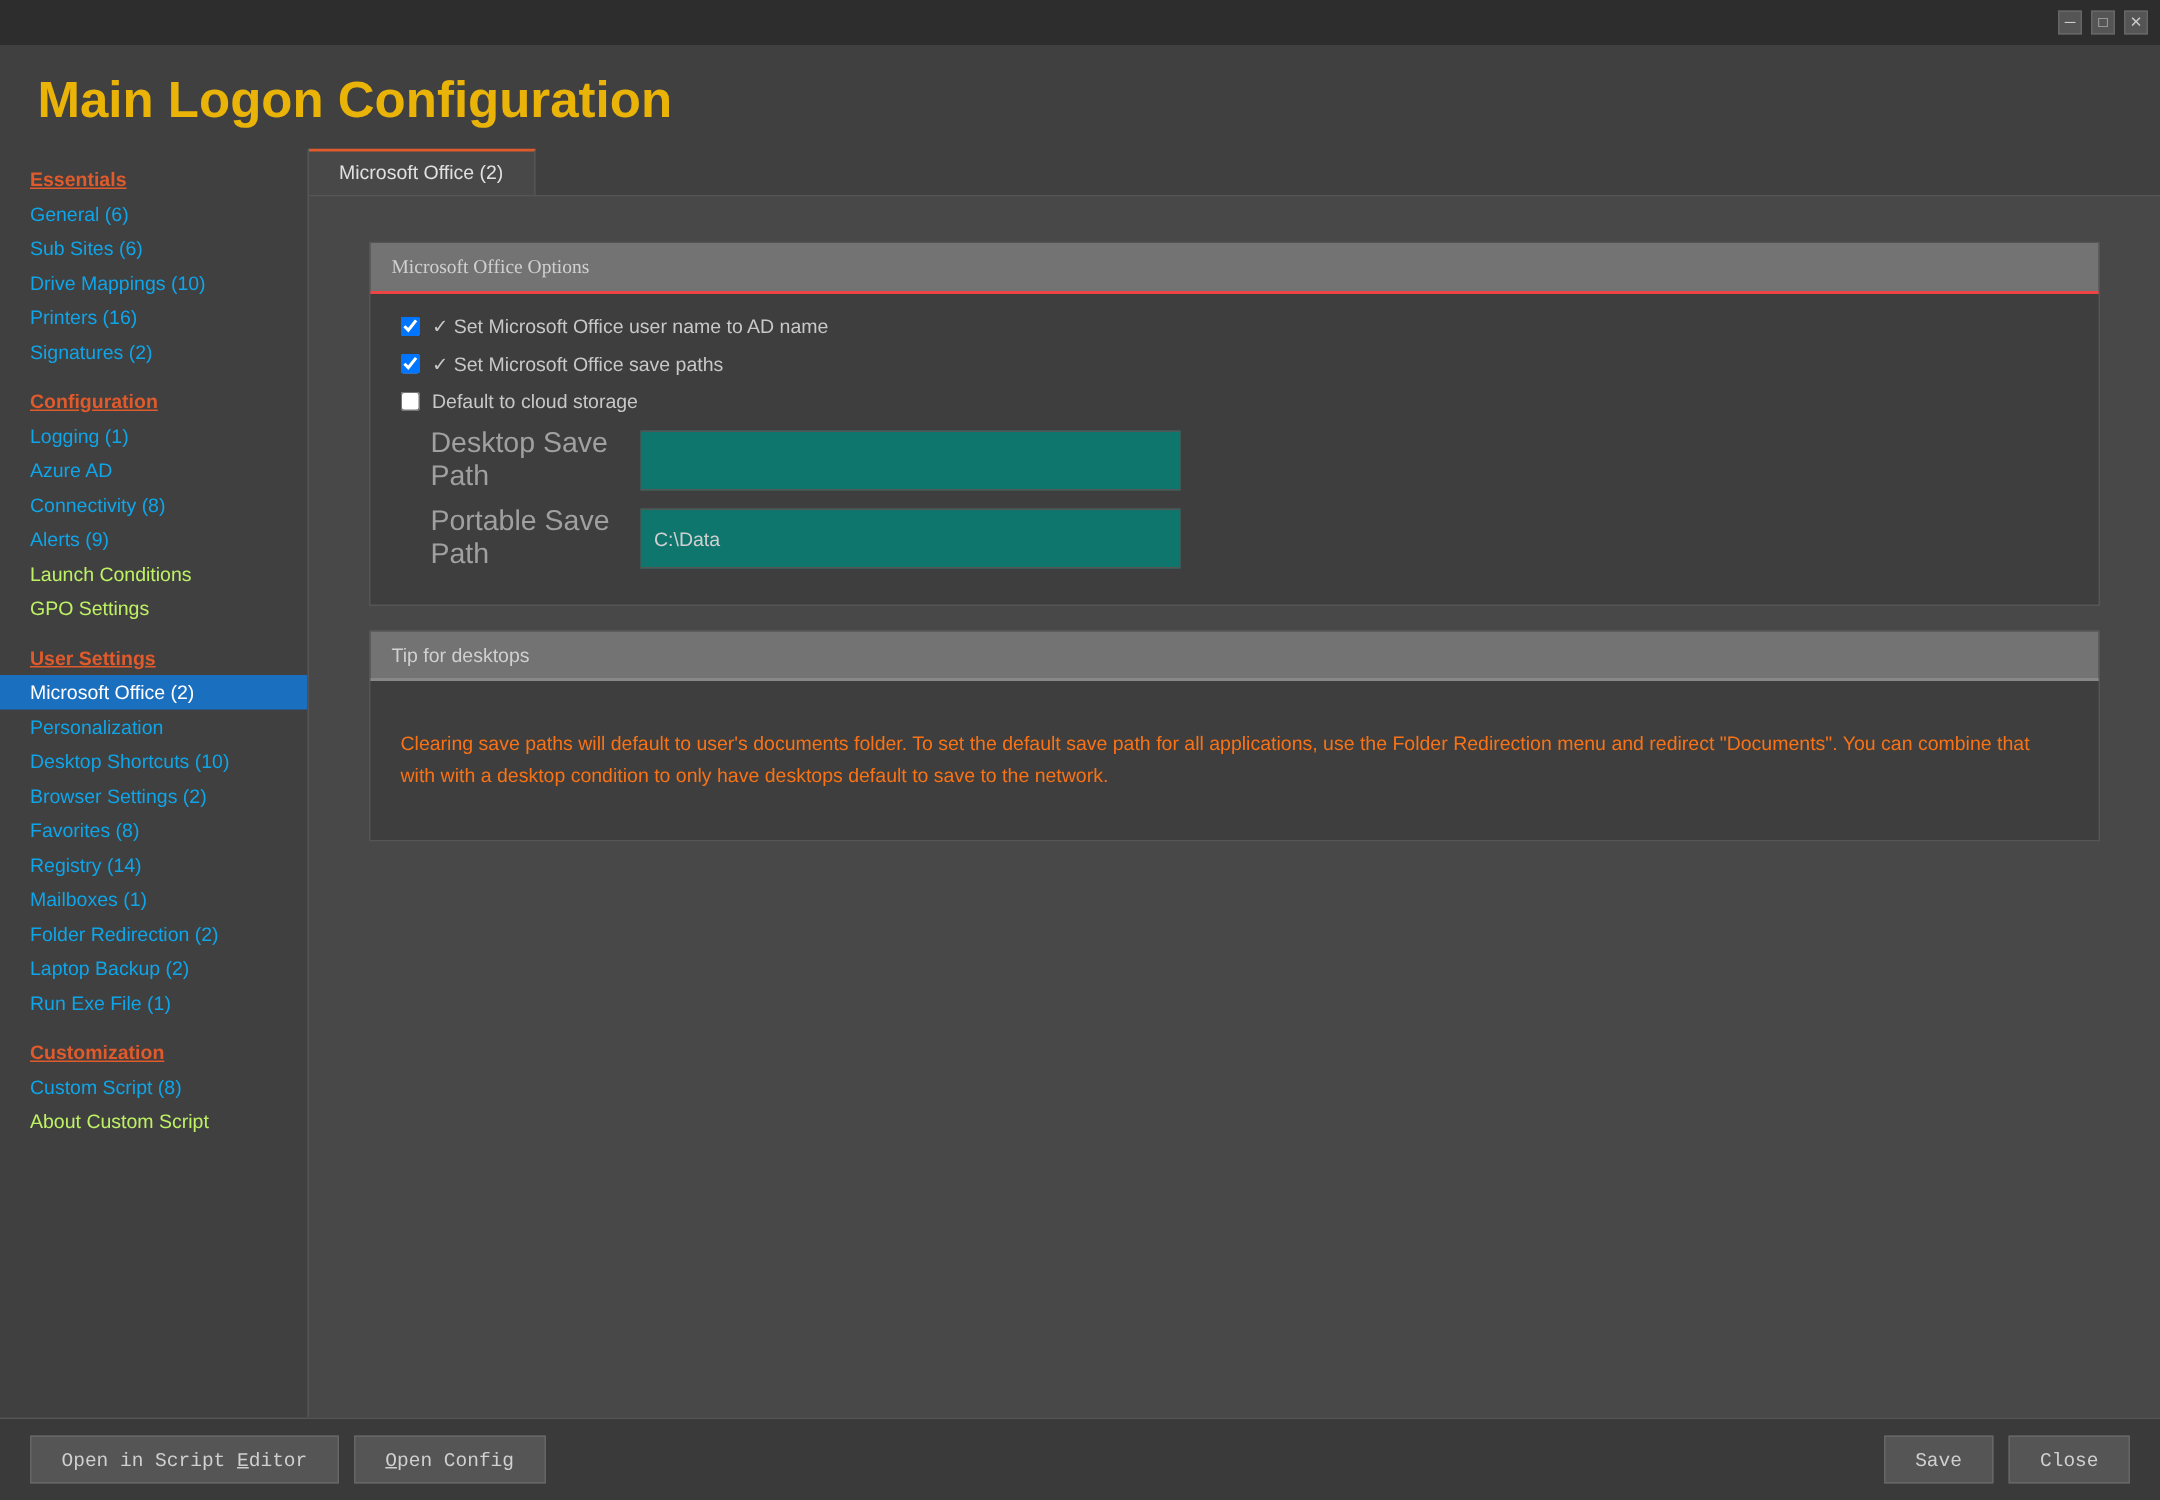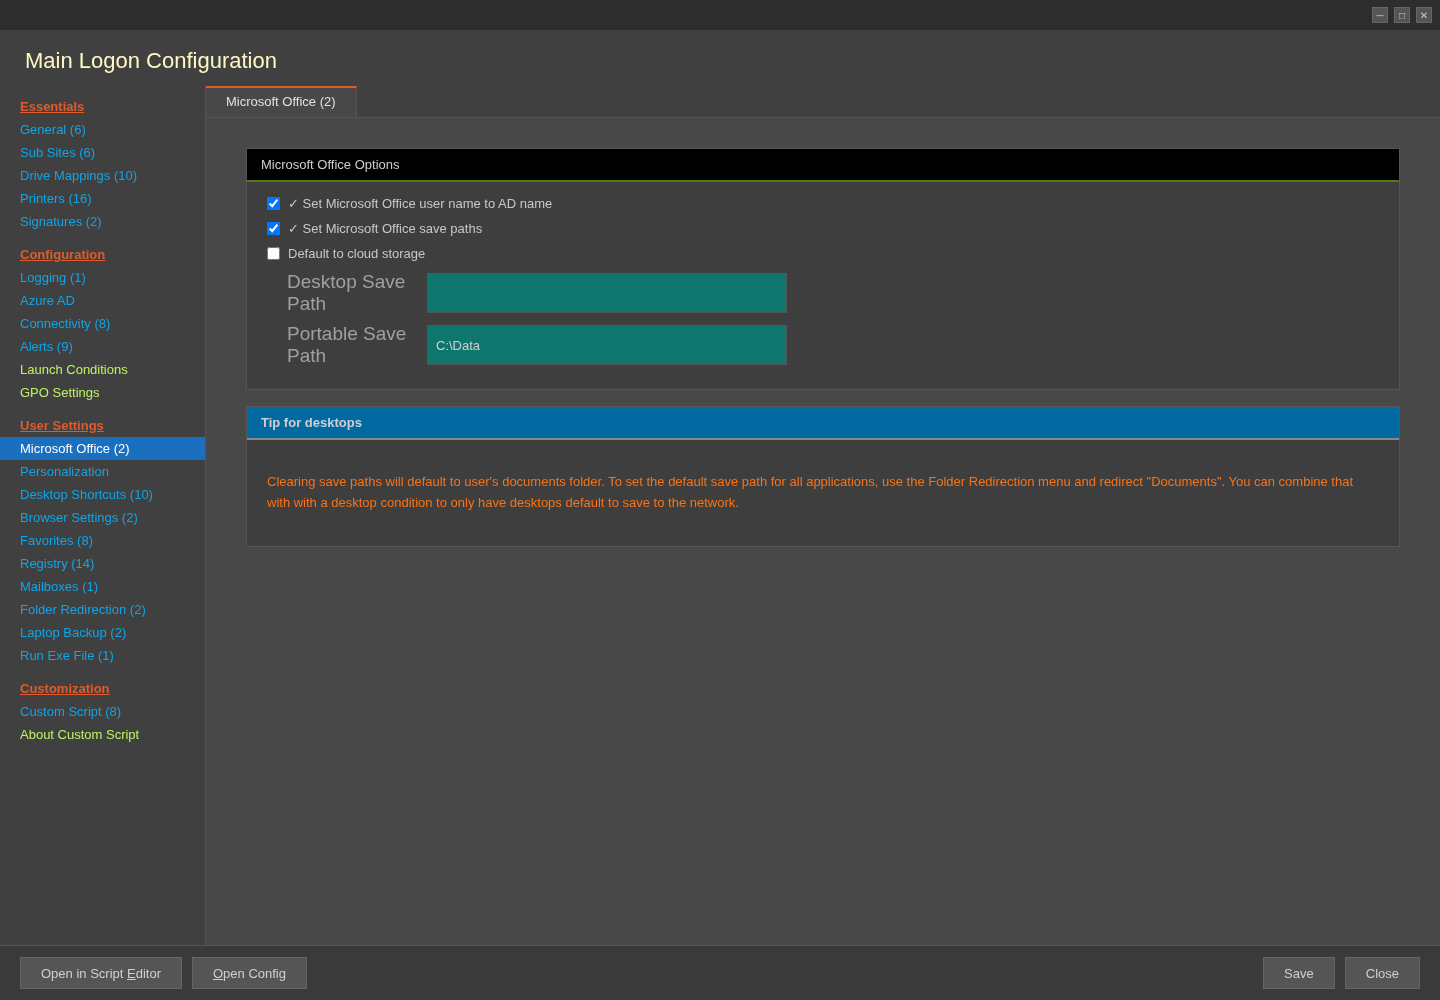--- a/index.html
+++ b/index.html
@@ -42,23 +42,23 @@
       background: #404040;
       display: flex;
       flex-direction: column;
     }
 
     
     .header {
       padding: 18px 25px 12px 25px;
     }
     .header-title {
-      font-size: 22px;
-      color: #fef9c3;
-      font-weight: 400;
+      font-size: 34px;
+      color: #eab308;
+      font-weight: 700;
     }
 
     
     .body {
       display: flex;
       flex: 1;
       overflow: hidden;
     }
 
     
@@ -127,25 +127,26 @@
       overflow-y: auto;
     }
 
     
     .options-section {
       background: #3e3e3e;
       border: 1px solid #555;
       margin-bottom: 16px;
     }
     .options-header {
-      background: #000000;
-      border-bottom: 2px solid #4d7c0f;
+      background: #737373;
+      border-bottom: 2px solid #ef4444;
       padding: 8px 14px;
       font-size: 13px;
       color: #d0d0d0;
+      font-family: Liberation Serif, serif;
     }
     .options-body {
       padding: 14px 20px;
     }
 
     .checkbox-row {
       display: flex;
       align-items: center;
       margin-bottom: 10px;
       font-size: 13px;
@@ -180,26 +181,25 @@
       font-size: 13px;
       outline: none;
     }
 
     
     .tip-section {
       background: #3e3e3e;
       border: 1px solid #555;
     }
     .tip-header {
-      background: #0369a1;
+      background: #737373;
       border-bottom: 2px solid #888;
       padding: 8px 14px;
       font-size: 13px;
       color: #d0d0d0;
-      font-weight: bold;
     }
     .tip-body {
       padding: 32px 20px;
       color: #f97316;
       font-size: 13px;
       line-height: 1.6;
     }
 
     
     .footer {
@@ -220,21 +220,21 @@
       gap: 10px;
     }
     .btn {
       height: 32px;
       padding: 0 20px;
       background: #555;
       border: 1px solid #666;
       color: #d0d0d0;
       font-size: 13px;
       cursor: pointer;
-      font-family: Liberation Sans, sans-serif;
+      font-family: Liberation Mono, monospace;
     }
     .btn-underline {
       text-decoration: underline;
     }
   </style>
 </head>
 <body>
 
 <div class="titlebar">
   <div class="titlebar-btn">─</div>

